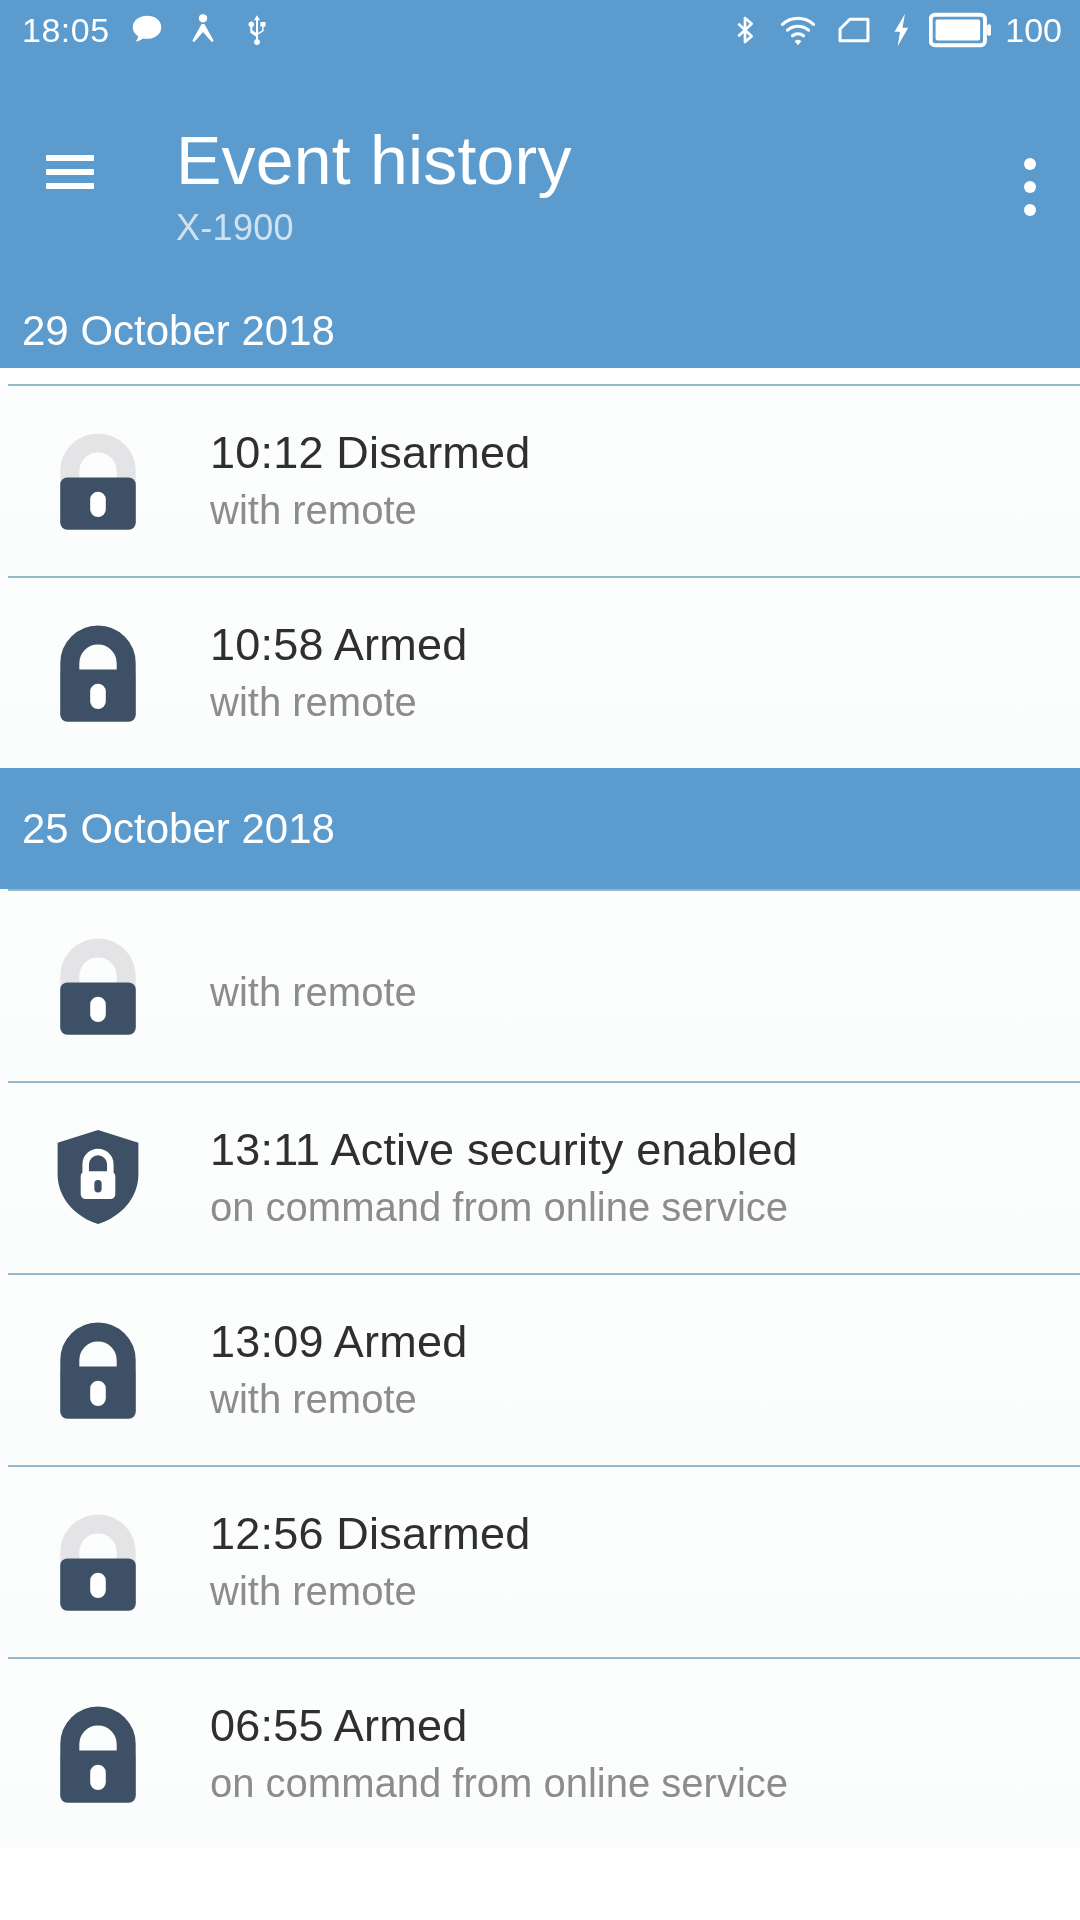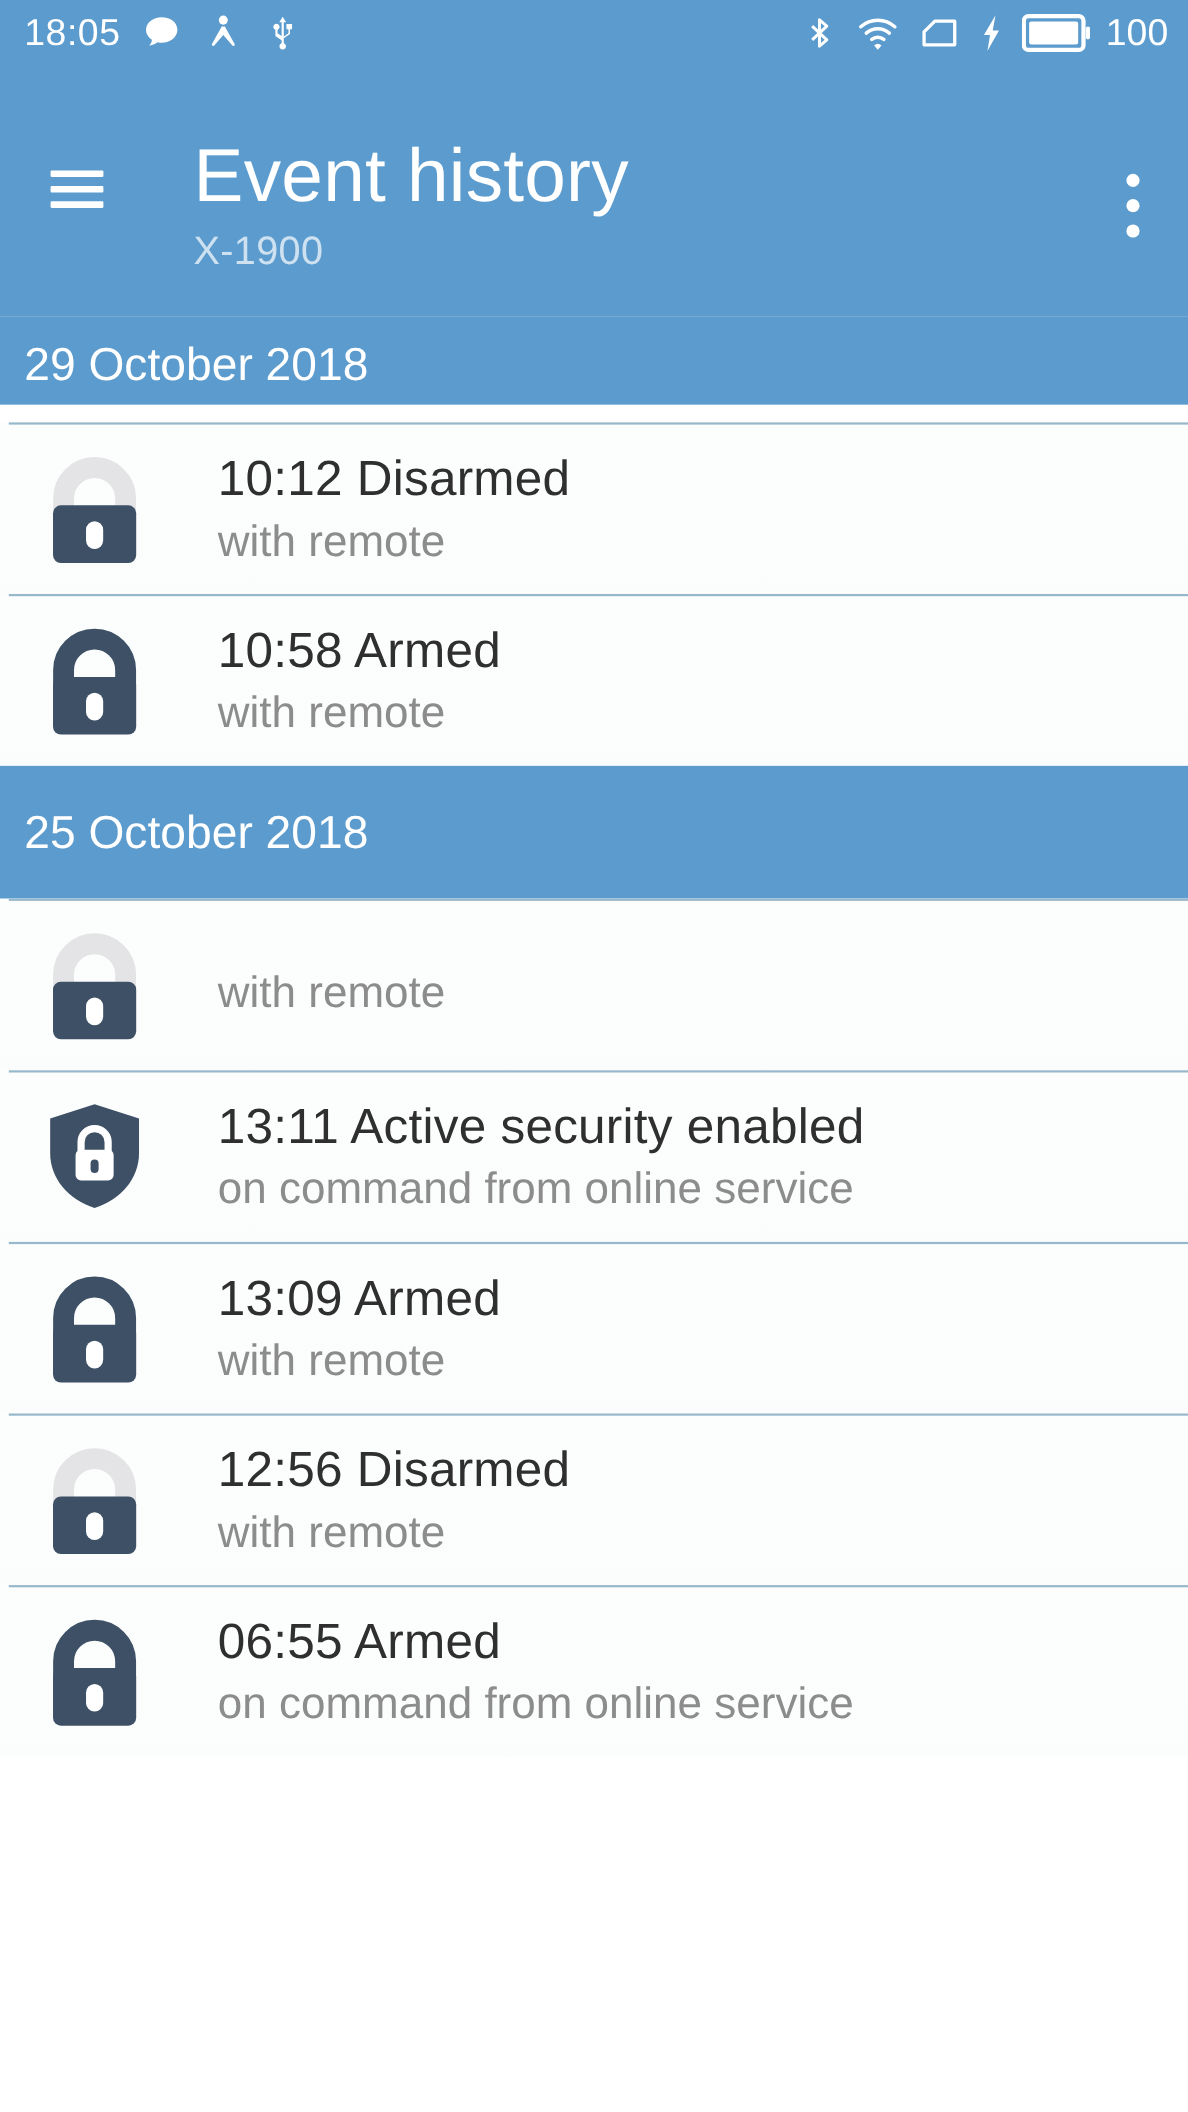--- a/index.html
+++ b/index.html
@@ -60,22 +60,22 @@
     font-size:42px;
     display:flex; align-items:center;
     padding-left:22px;
     height:121px;
   }
   .date-header.first{ height:80px; padding-top:6px; }
   .row{
     position:relative;
     background:linear-gradient(180deg,#fcfdfd 0%, #fbfcfc 100%);
     display:flex; align-items:center;
-    height:156px;
-    padding-left:34px;
+    height:192px;
+    padding-left:46px;
   }
   .row + .row::before,
   .row::before{
     content:"";
     position:absolute; left:8px; right:0; top:0;
     height:2px; background:#97b8ca;
   }
   .row .icon{
     width:104px; min-width:104px;
     display:flex; align-items:center; justify-content:center;

